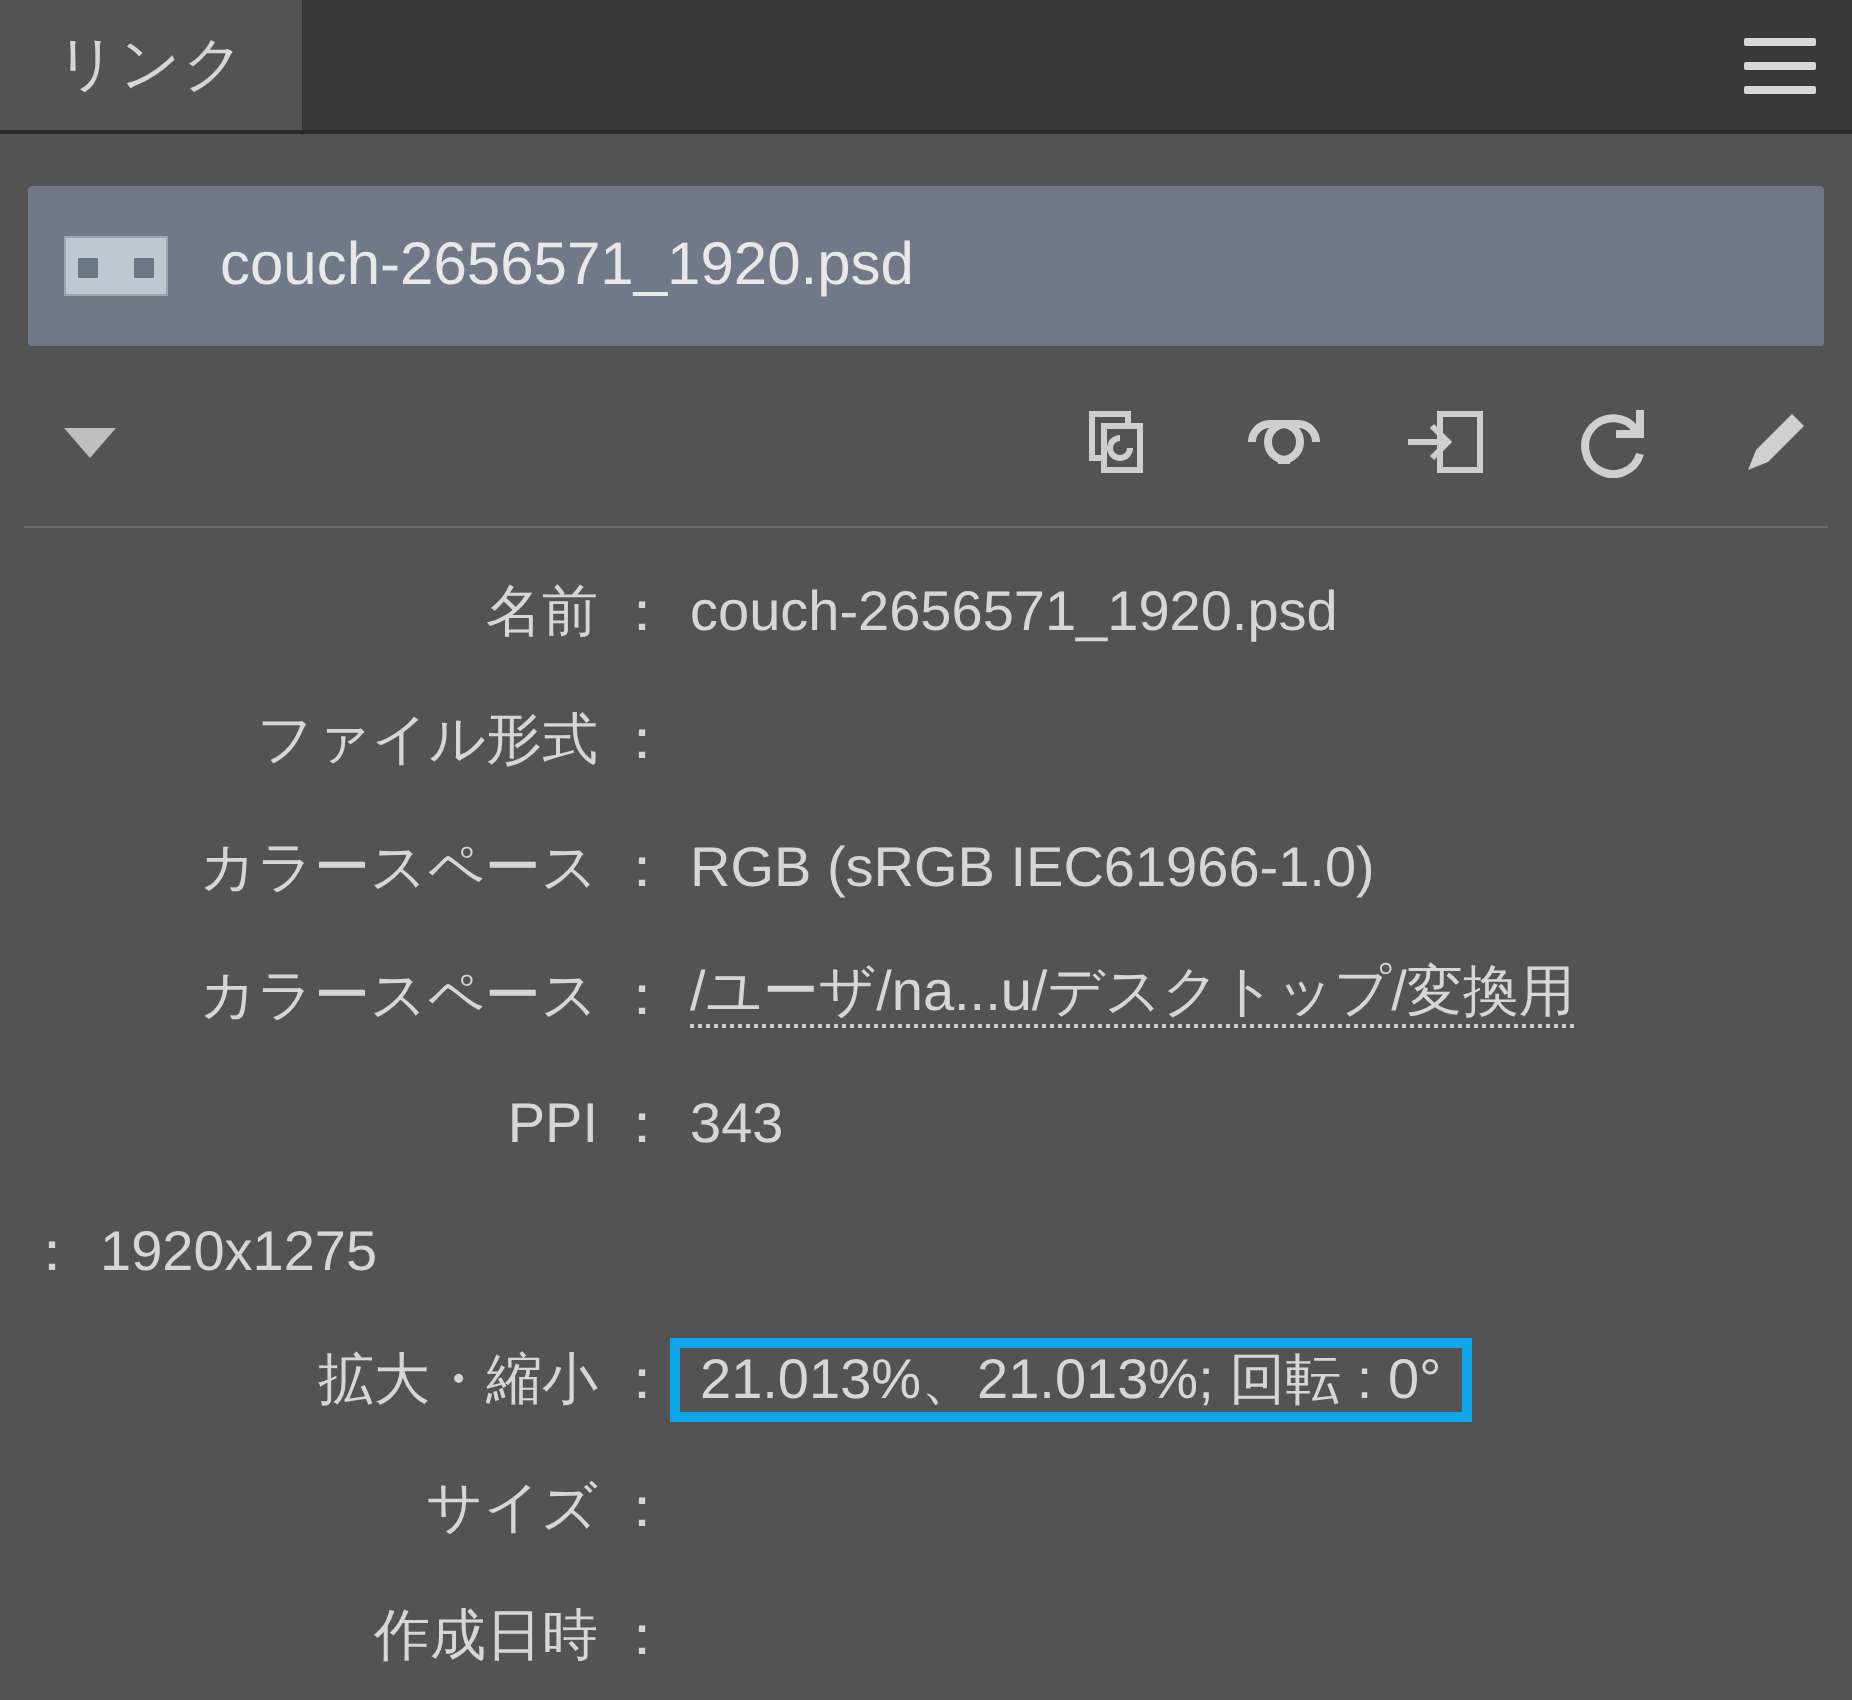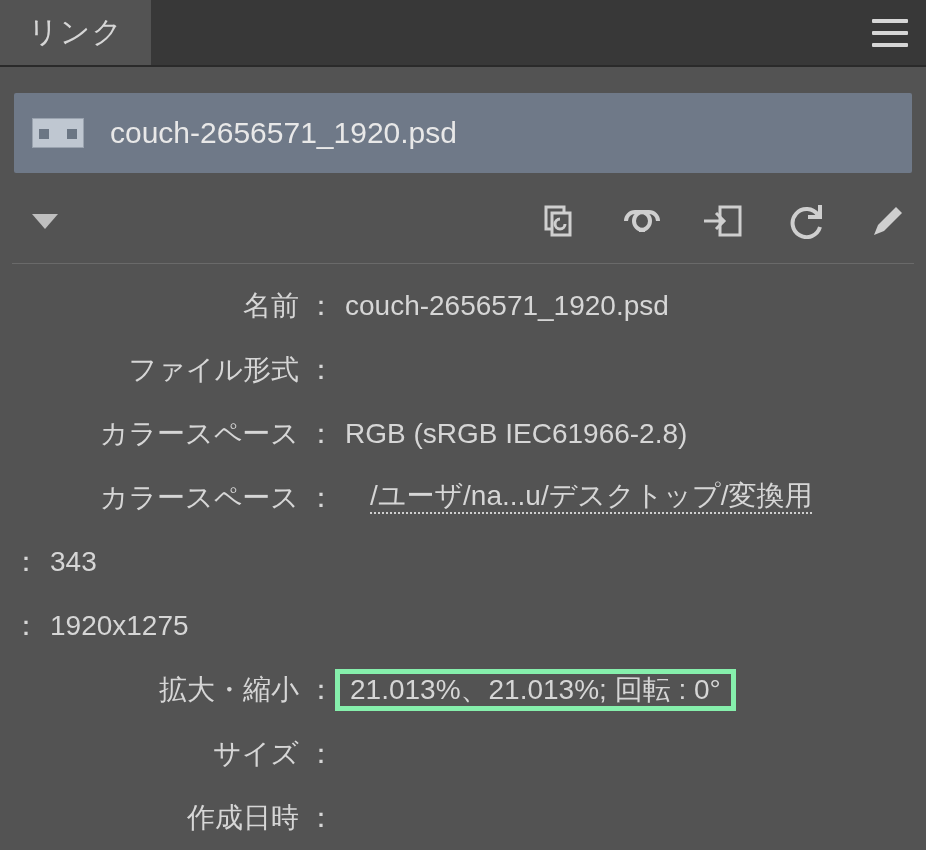--- a/index.html
+++ b/index.html
@@ -125,24 +125,23 @@
     padding-right: 10px;
     color: #d6d6d6;
   }
   .value {
     color: #d6d6d6;
     white-space: nowrap;
   }
   .value.path {
     border-bottom: 2px dotted #cfcfcf;
     padding-bottom: 2px;
-    margin-left: 25px;
   }
   .highlight-box {
-    border: 5px solid #86efac;
+    border: 5px solid #0ea5e9;
     padding: 2px 10px 2px 10px;
     margin-left: -10px;
     display: inline-block;
   }
   svg { display: block; }
 </style>
 </head>
 <body>
 
 <div class="panel">
@@ -215,30 +214,31 @@
     </div>
 
     <div class="info-row">
       <span class="label">ファイル形式</span>
       <span class="colon">：</span>
     </div>
 
     <div class="info-row">
       <span class="label">カラースペース</span>
       <span class="colon">：</span>
-      <span class="value">RGB (sRGB IEC61966-2.8)</span>
+      <span class="value">RGB (sRGB IEC61966-1.0)</span>
     </div>
 
     <div class="info-row">
       <span class="label">カラースペース</span>
       <span class="colon">：</span>
       <span class="value path">/ユーザ/na...u/デスクトップ/変換用</span>
     </div>
 
     <div class="info-row">
+      <span class="label">PPI</span>
       <span class="colon">：</span>
       <span class="value">343</span>
     </div>
 
     <div class="info-row">
       <span class="colon">：</span>
       <span class="value">1920x1275</span>
     </div>
 
     <div class="info-row">

